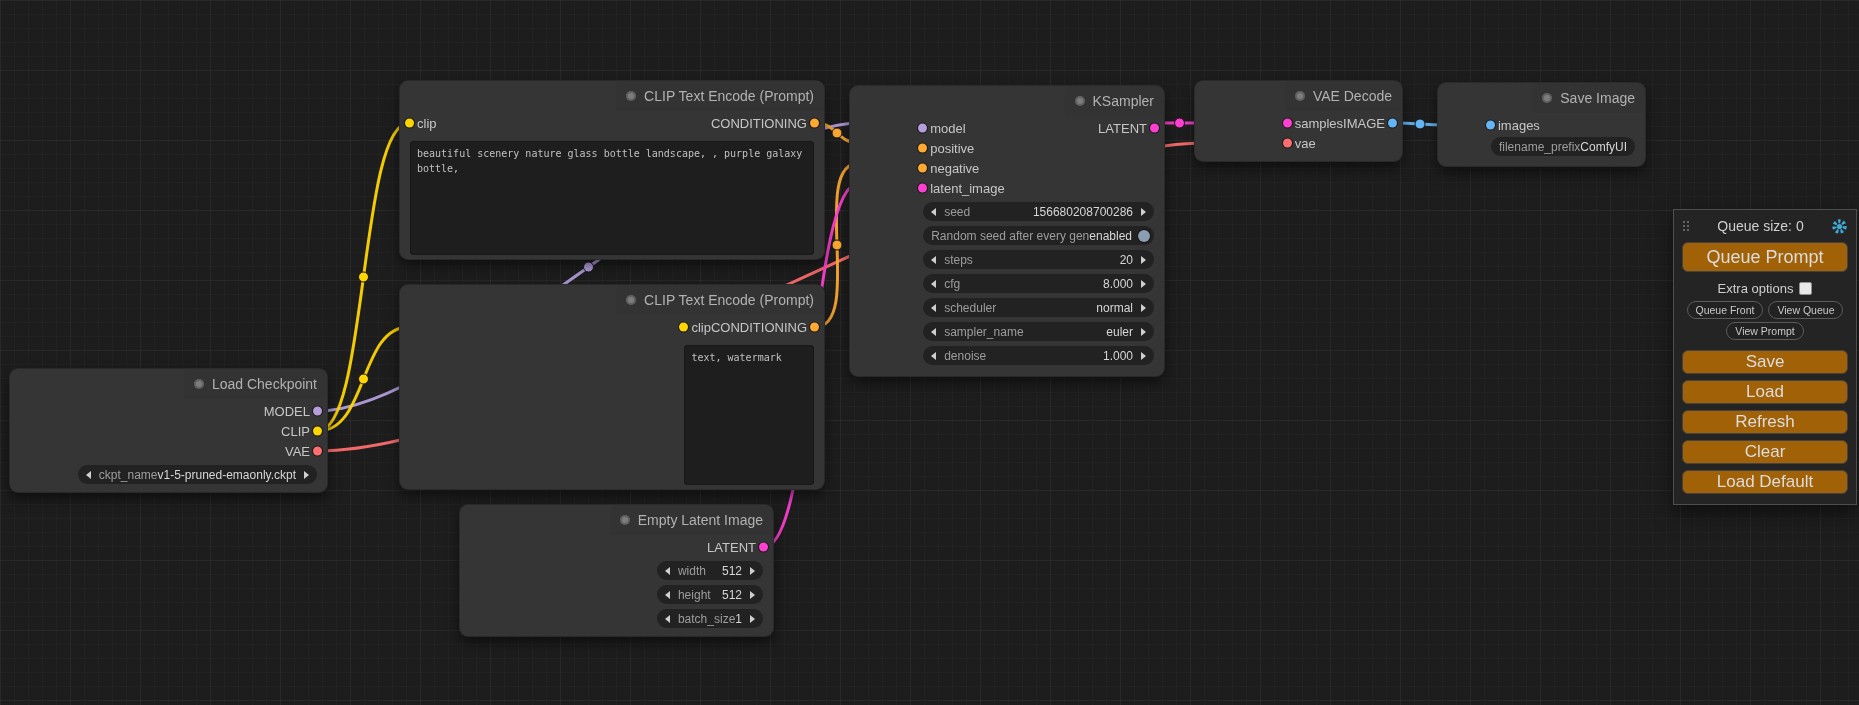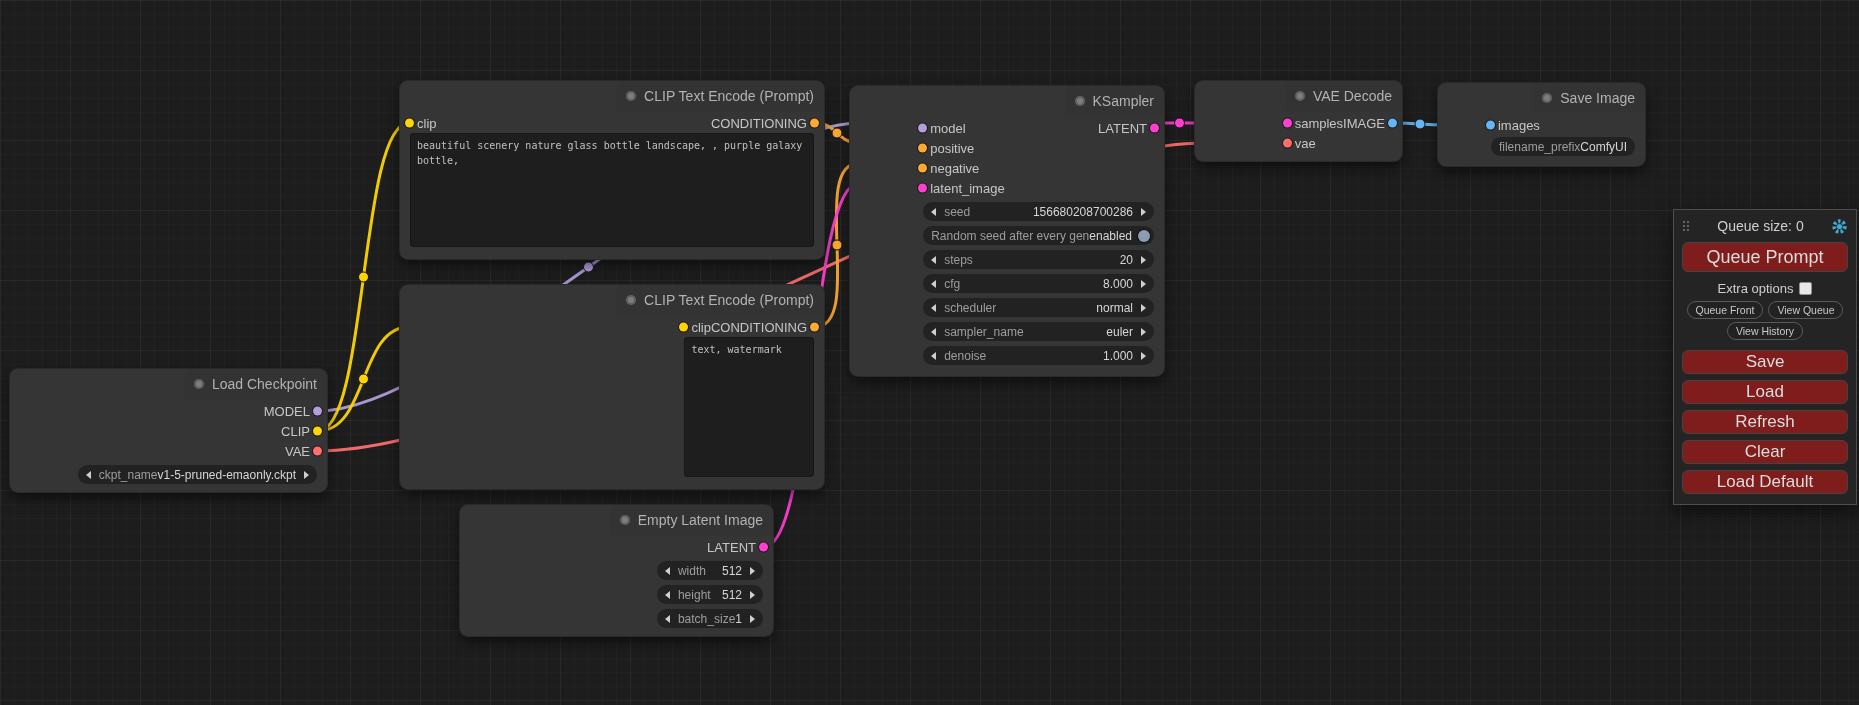--- a/index.html
+++ b/index.html
@@ -41,33 +41,33 @@
     font-size:12px; position:relative; }
   .widget + .widget { margin-top:5px; }
   .wname { color:#9d9d9d; white-space:nowrap; }
   .wval { margin-left:auto; color:#d6d6d6; white-space:nowrap; }
   .arr { width:0; height:0; border:4px solid transparent; flex:0 0 auto; }
   .arr-l { border-right:5px solid #cfcfcf; border-left:none; margin-right:8px; }
   .arr-r { border-left:5px solid #cfcfcf; border-right:none; margin-left:8px; }
   .toggle-knob { width:12px; height:12px; border-radius:50%; margin-left:6px; margin-right:-4px;
     box-shadow:0 0 0 1px rgba(0,0,0,0.4); flex:0 0 12px; }
 
-  .textbox { margin:0 10px 0; background:#1e1e1e; border-radius:4px;
+  .textbox { margin:8px 10px 0; background:#1e1e1e; border-radius:4px;
     box-shadow:inset 0 0 0 1px #181818; padding:5px 7px;
     font-family:"DejaVu Sans Mono", monospace; font-size:10px; line-height:1.5;
     color:#c0c0c0; white-space:pre-wrap; word-break:break-word; overflow:hidden; }
 
   .menu { position:absolute; z-index:3; background:#242424; border:1px solid #4e4e4e;
     border-radius:0; padding:6px 8px 10px; display:flex; flex-direction:column;
     box-shadow:0 8px 18px rgba(0,0,0,0.5); }
   .menu-header { display:flex; align-items:center; height:20px; margin-bottom:4px; }
   .drag-dots { display:grid; grid-template-columns:3px 3px; grid-auto-rows:3px; gap:1px; margin-left:1px; }
   .drag-dots span { width:2px; height:2px; border-radius:50%; background:#787878; }
   .queue-size { flex:1; text-align:center; color:#cfcfcf; font-size:14px; }
-  .btn { font-family:inherit; background:#7f1d1d; border:1px solid #434343; color:#dcdcdc;
+  .btn { font-family:inherit; background:#a16207; border:1px solid #434343; color:#dcdcdc;
     border-radius:6px; cursor:pointer; }
   .btn.big { height:30px; font-size:18px; margin:2px 0 6px; width:100%; }
   .btn.action { height:24px; font-size:17px; margin-top:6px; width:100%; }
   .btn.action.first { margin-top:10px; }
   .extra-row { display:flex; justify-content:center; align-items:center; gap:6px;
     color:#cfcfcf; font-size:13px; height:20px; }
   .checkbox { width:13px; height:13px; background:#e8e8e8; border:1px solid #909090;
     border-radius:2px; flex:0 0 13px; }
   .small-row { display:flex; justify-content:center; gap:5px; margin-top:3px; }
   .btn.small { font-size:10.5px; padding:2px 8px; border-radius:10px; background:#222222;
@@ -313,21 +313,21 @@
     <button class="btn big">Queue Prompt</button>
     <div class="extra-row">
       <span>Extra options</span>
       <span class="checkbox"></span>
     </div>
     <div class="small-row">
       <button class="btn small">Queue Front</button>
       <button class="btn small">View Queue</button>
     </div>
     <div class="small-row">
-      <button class="btn small">View History</button>
+      <button class="btn small">View Prompt</button>
     </div>
     <button class="btn action first">Save</button>
     <button class="btn action">Load</button>
     <button class="btn action">Refresh</button>
     <button class="btn action">Clear</button>
     <button class="btn action">Load Default</button>
   </div>
 
 </div>
 

